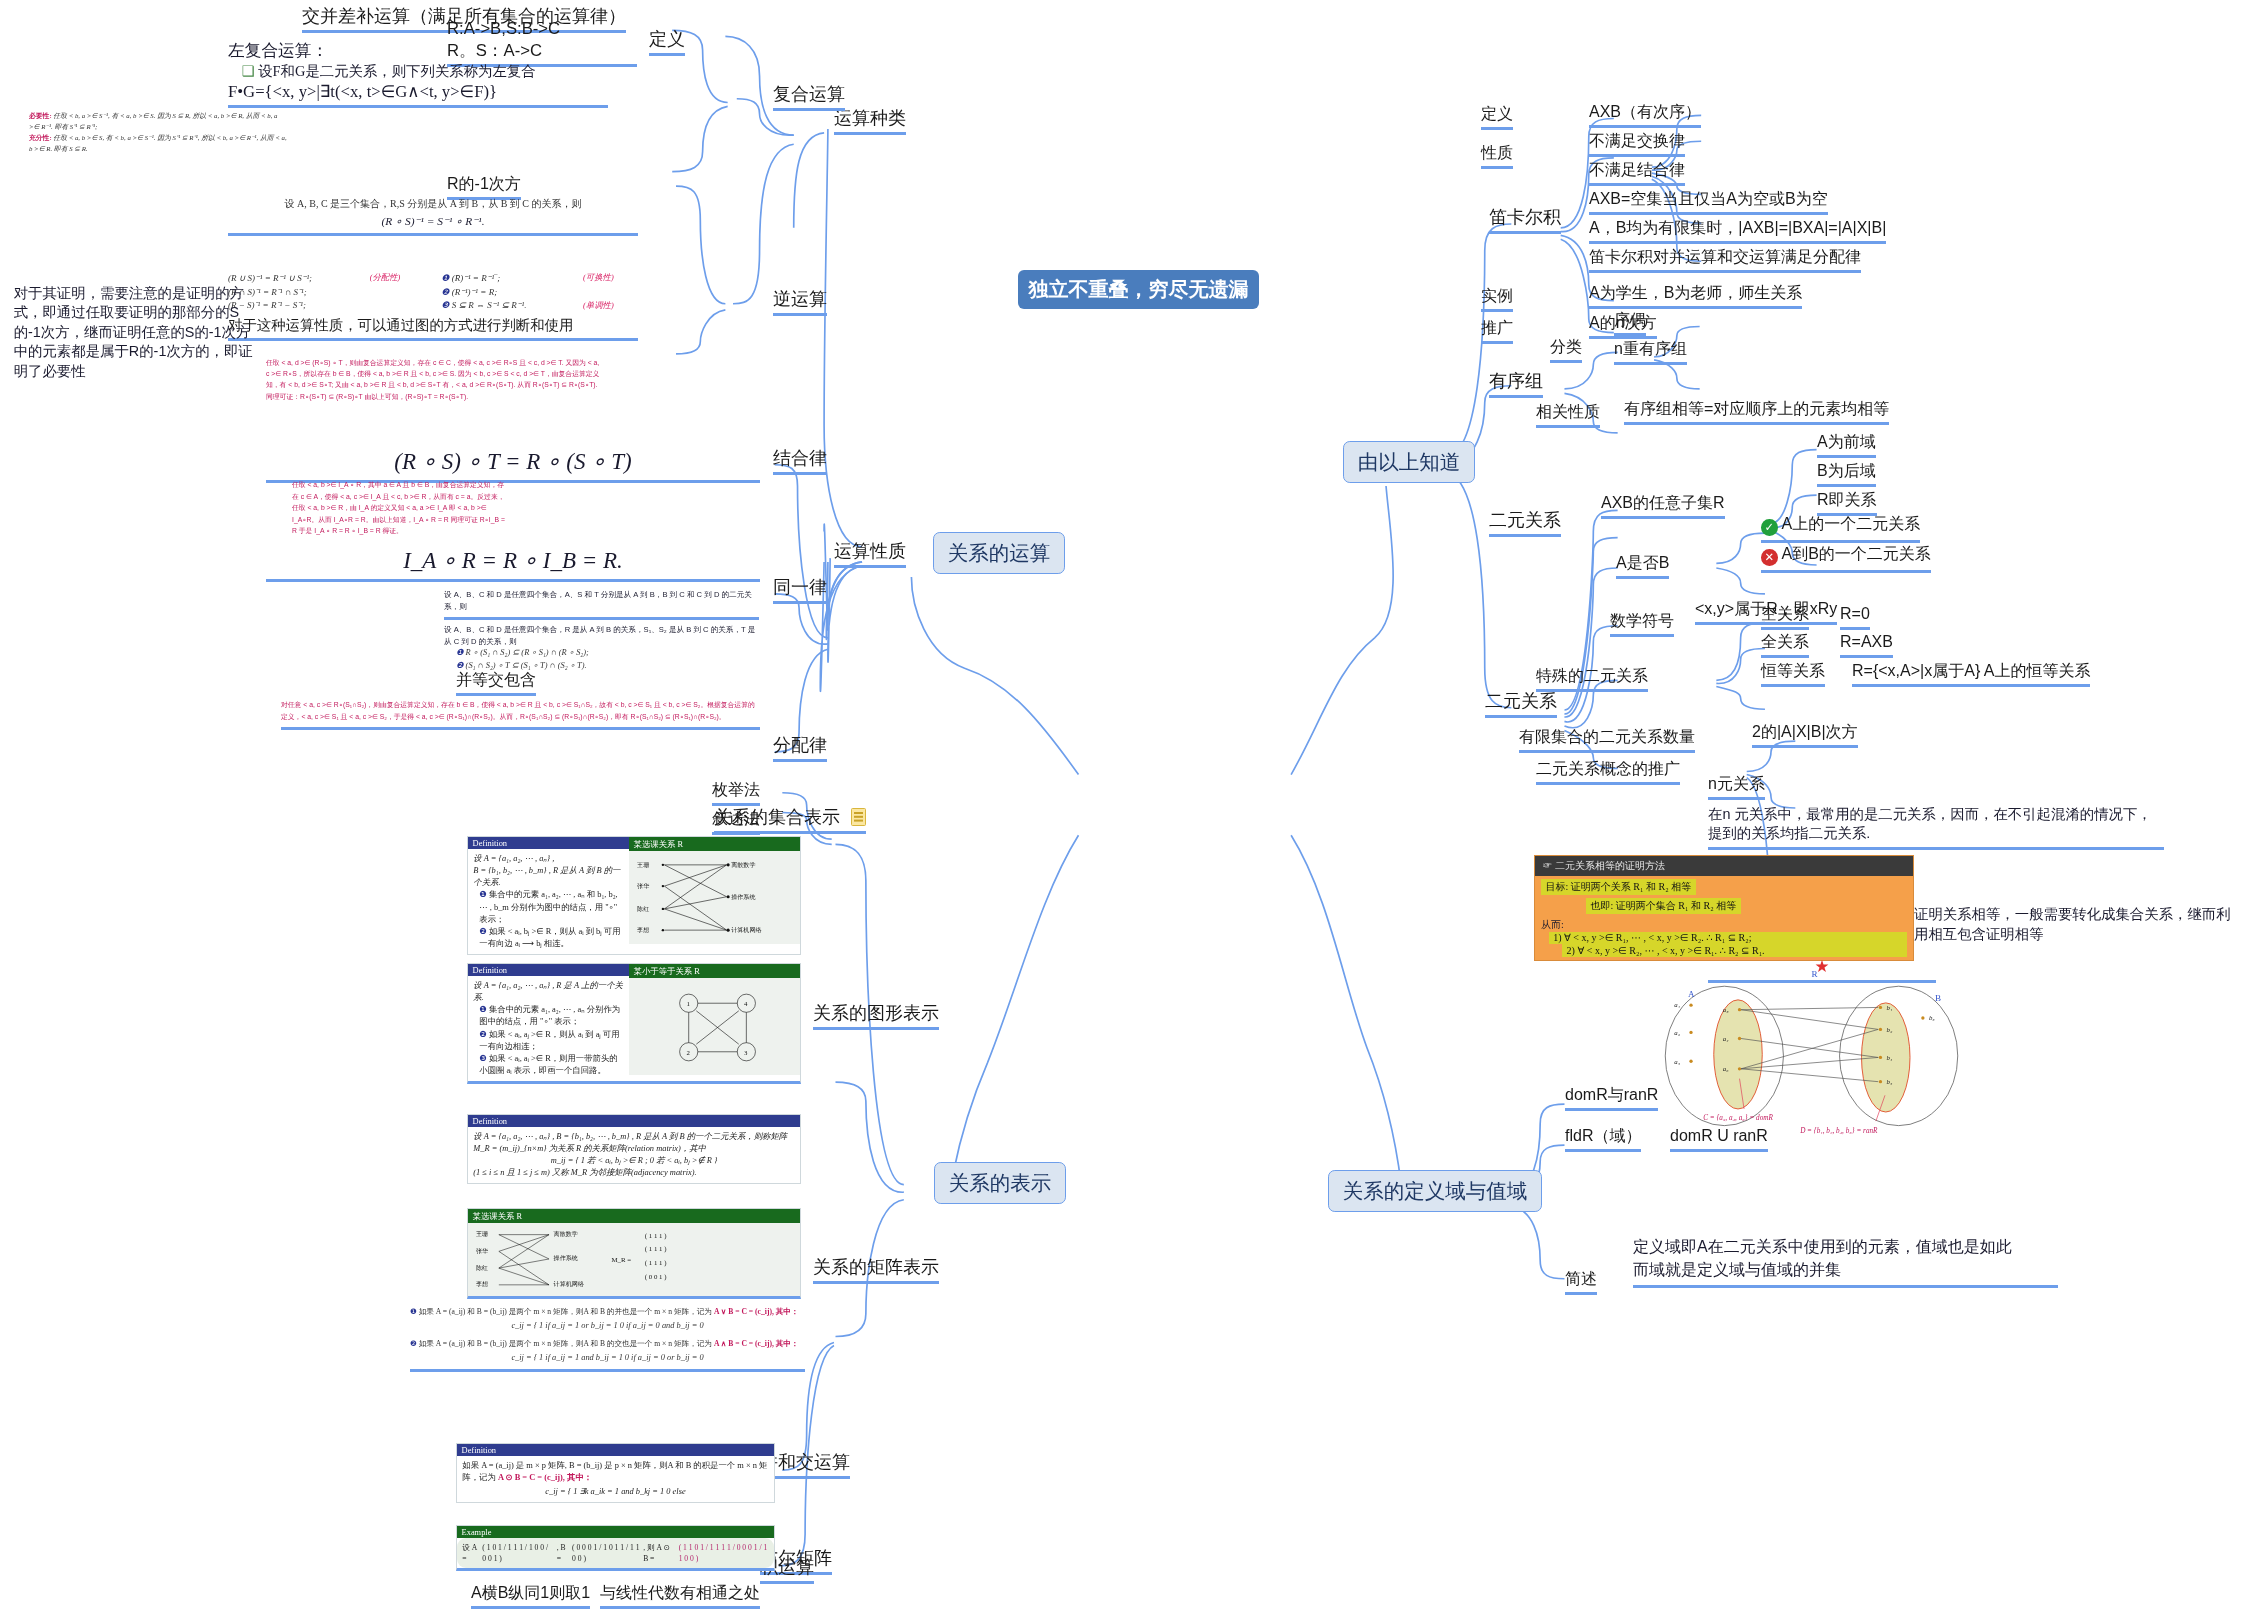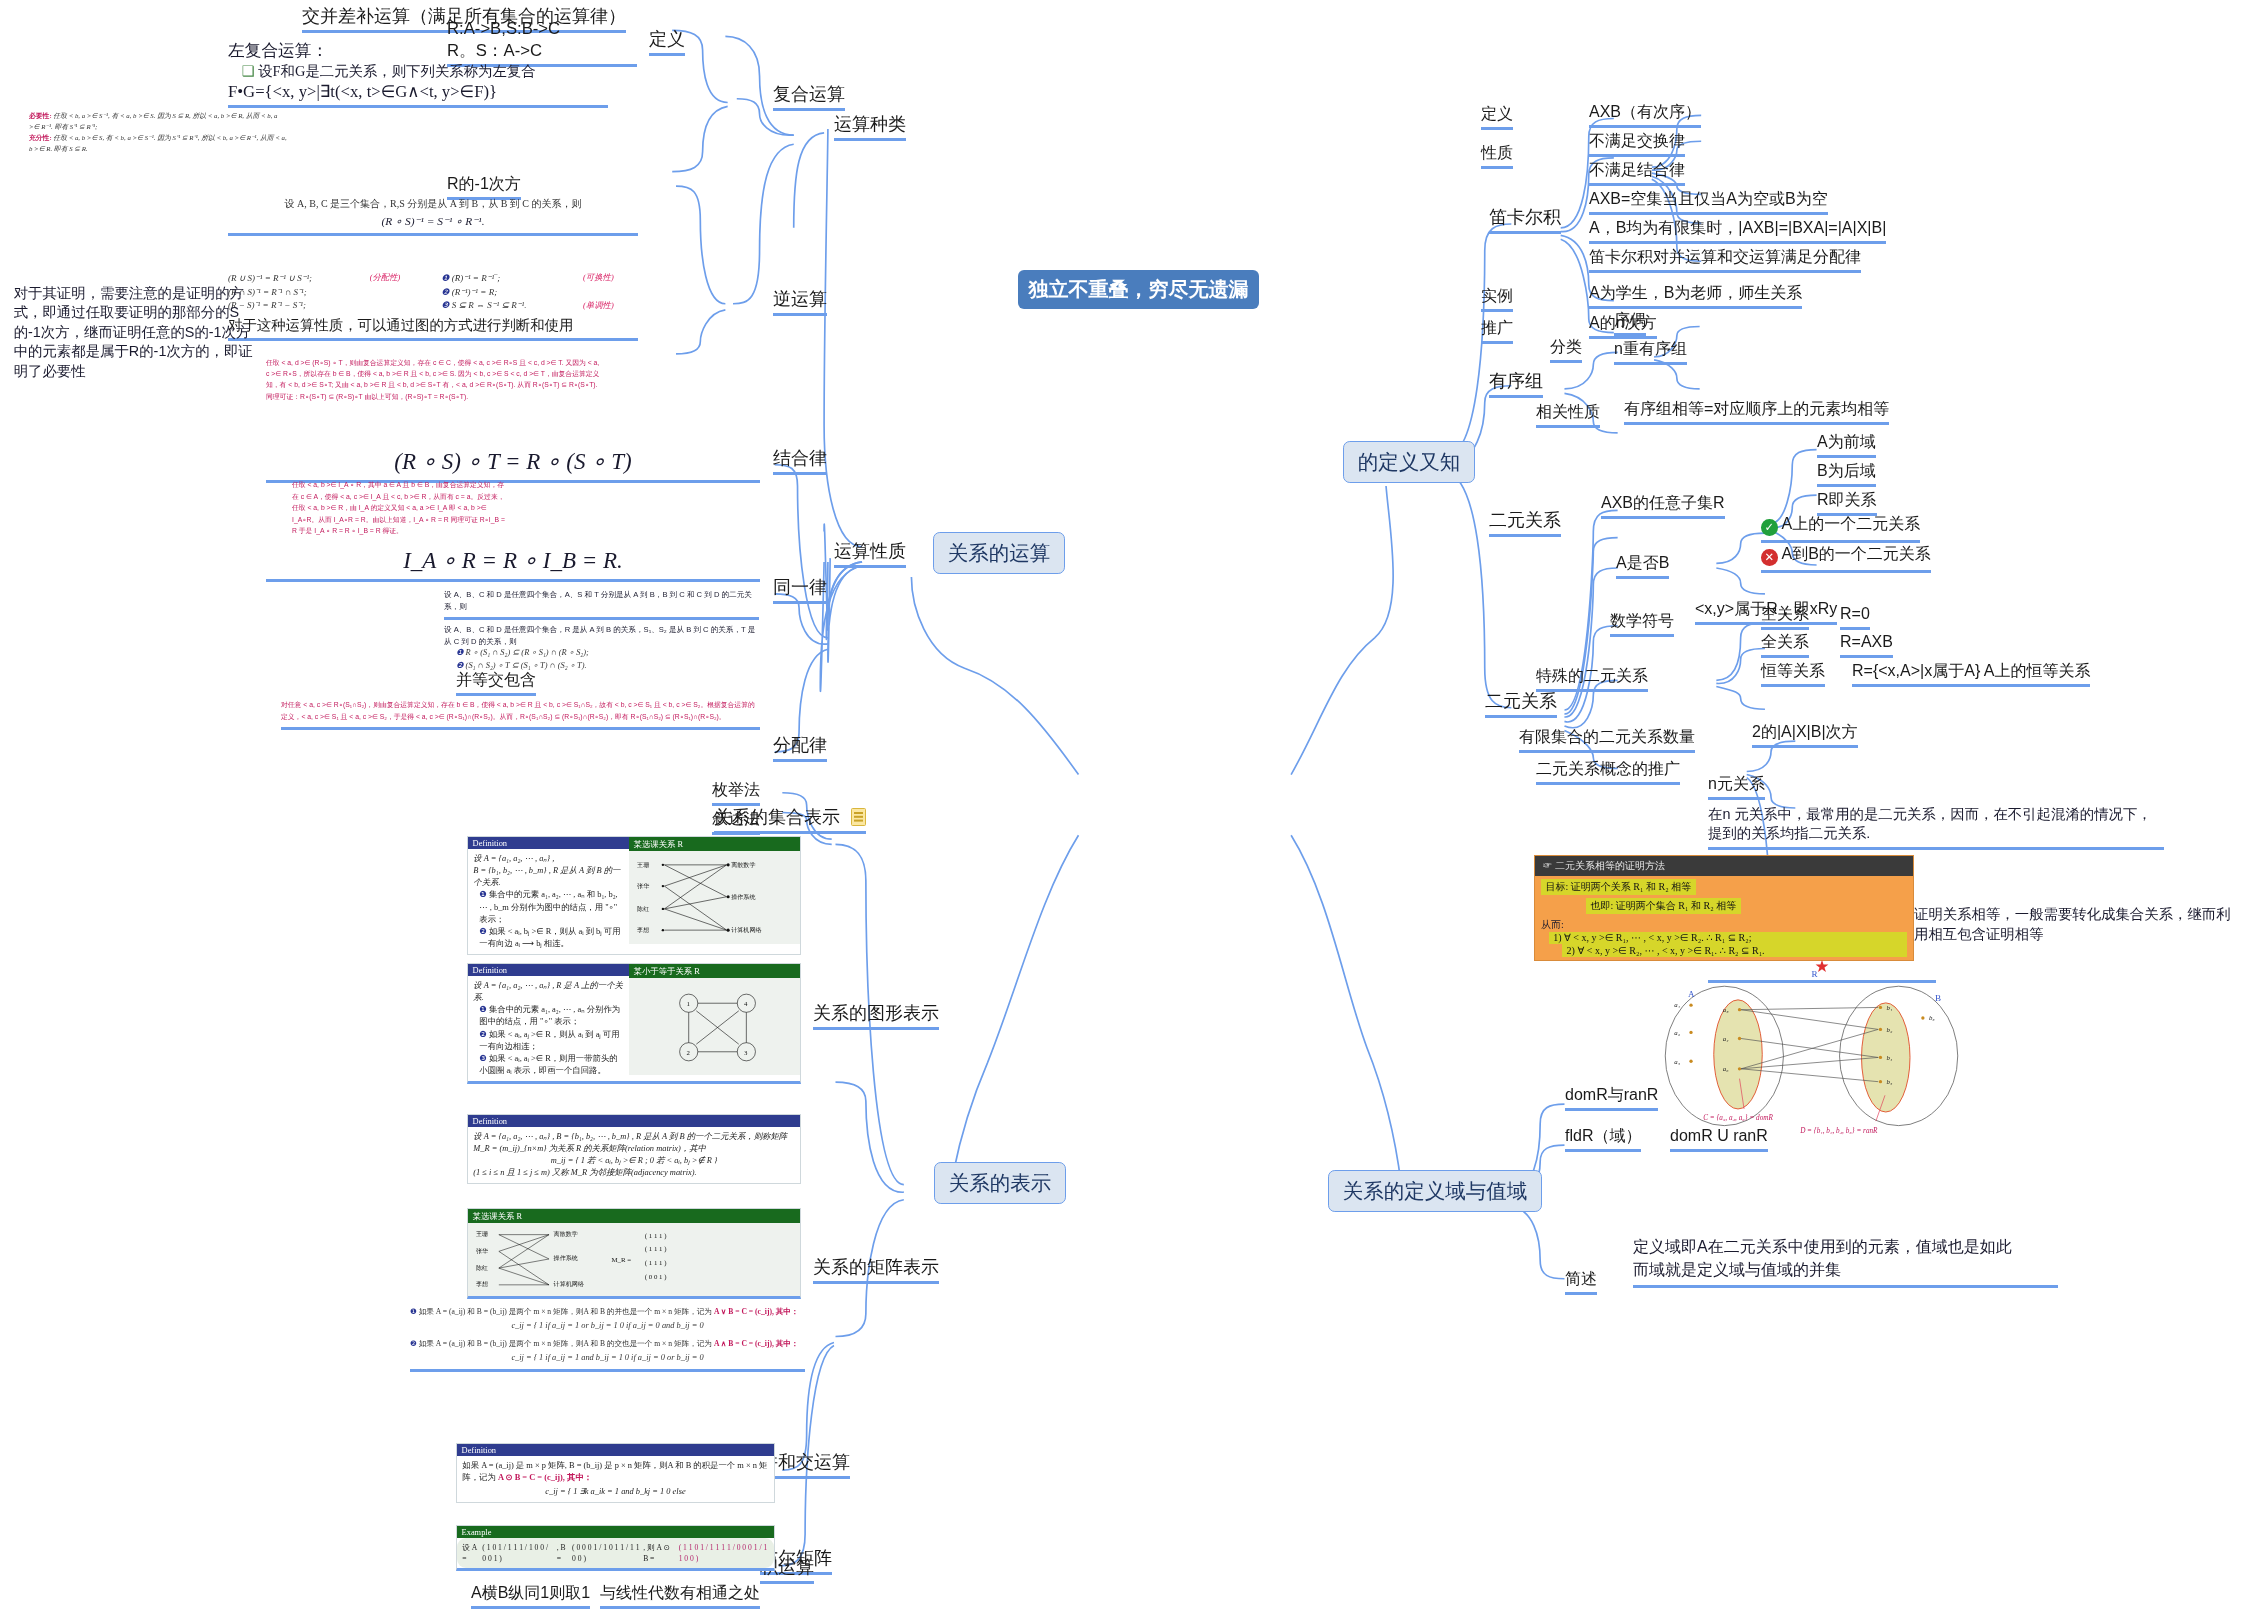--- a/index.html
+++ b/index.html
@@ -182,27 +182,27 @@
       <path d="M2300 1024 C2325 1040 2332 1160 2332 1230 C2332 1252 2344 1256 2364 1256"></path>
 
       <path d="M1985 1570 C2020 1570 2028 1520 2028 1480 C2028 1458 2040 1454 2060 1454"></path>
       <path d="M1985 1578 C2020 1580 2028 1548 2028 1530 C2028 1512 2040 1508 2060 1508"></path>
       <path d="M1985 1586 C2020 1592 2028 1630 2028 1660 C2028 1680 2040 1684 2060 1684"></path>
     </g>
   </svg>
 
 
   <div class="node branch-node" style="left:933px; top:532px;">关系的运算</div>
-  <div class="node branch-node" style="left:1343px; top:441px;">的定义又知</div>
+  <div class="node branch-node" style="left:1343px; top:441px;">由以上知道</div>
   <div class="node branch-node" style="left:934px; top:1162px;">关系的表示</div>
   <div class="node branch-node" style="left:1328px; top:1170px;">关系的定义域与值域</div>
 
   <div class="node highlight-blue" style="left:1018px; top:270px;">独立不重叠，穷尽无遗漏</div>
 
-  <div class="node underline-node" style="left:834px; top:114px;">运算种类</div>
+  <div class="node underline-node" style="left:834px; top:108px;">运算种类</div>
   <div class="node underline-node" style="left:834px; top:541px;">运算性质</div>
 
   <div class="node underline-node" style="left:773px; top:84px;">复合运算</div>
   <div class="node underline-node" style="left:773px; top:289px;">逆运算</div>
 
   <div class="node underline-node" style="left:302px; top:6px;">交并差补运算（满足所有集合的运算律）</div>
 
   <div class="node underline-node" style="left:649px; top:29px;">定义</div>
   <div class="node" style="left:447px; top:19px; width:190px;">
     <div class="plain" style="font-size:16.7px;">R:A-&gt;B,S:B-&gt;C</div>

